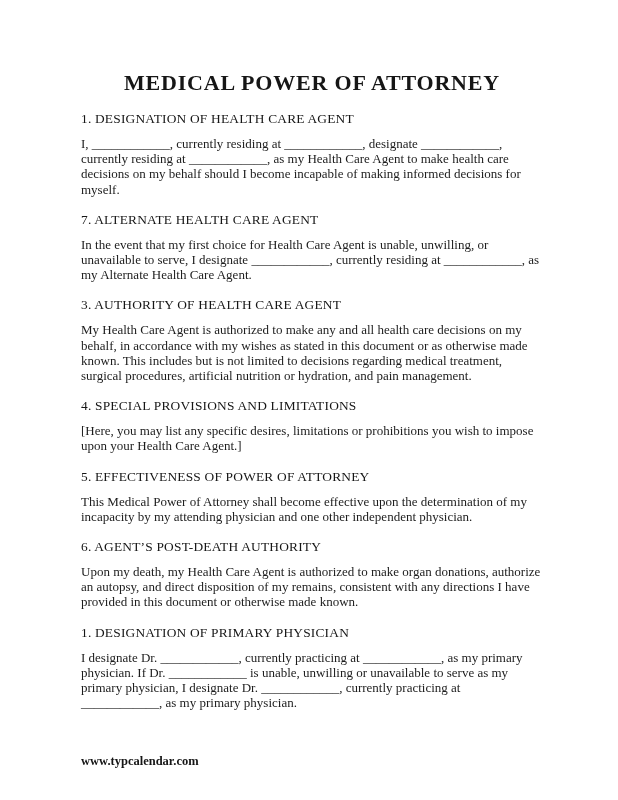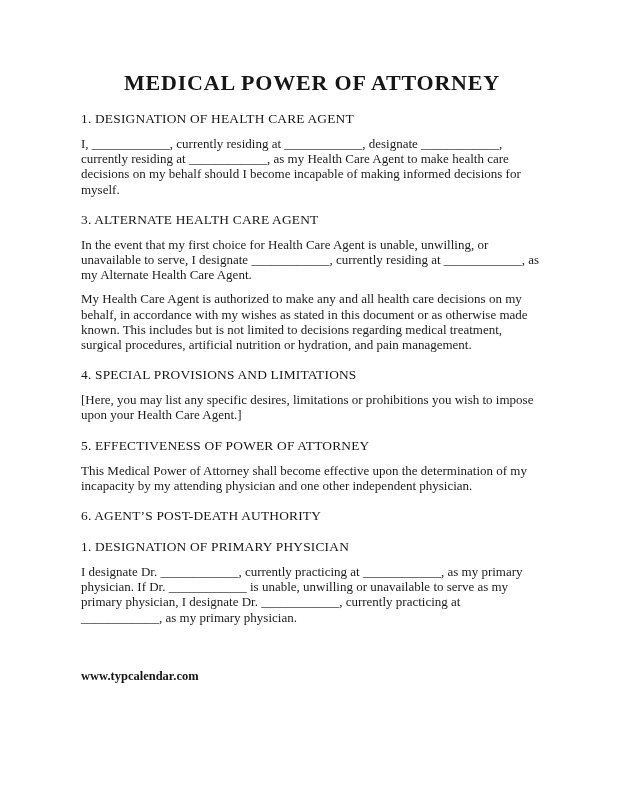--- a/index.html
+++ b/index.html
@@ -56,40 +56,42 @@
 <div class="page">
 
   <h1 class="doc-title">MEDICAL POWER OF ATTORNEY</h1>
 
   <section>
     <h2 class="section-heading">1. DESIGNATION OF HEALTH CARE AGENT</h2>
     <p class="section-body">I, ____________, currently residing at ____________, designate ____________, currently residing at ____________, as my Health Care Agent to make health care decisions on my behalf should I become incapable of making informed decisions for myself.</p>
   </section>
 
   <section>
-    <h2 class="section-heading">3. ALTERNATE HEALTH CARE AGENT</h2>
+    <h2 class="section-heading">7. ALTERNATE HEALTH CARE AGENT</h2>
     <p class="section-body">In the event that my first choice for Health Care Agent is unable, unwilling, or unavailable to serve, I designate ____________, currently residing at ____________, as my Alternate Health Care Agent.</p>
   </section>
 
   <section>
+    <h2 class="section-heading">3. AUTHORITY OF HEALTH CARE AGENT</h2>
     <p class="section-body">My Health Care Agent is authorized to make any and all health care decisions on my behalf, in accordance with my wishes as stated in this document or as otherwise made known. This includes but is not limited to decisions regarding medical treatment, surgical procedures, artificial nutrition or hydration, and pain management.</p>
   </section>
 
   <section>
     <h2 class="section-heading">4. SPECIAL PROVISIONS AND LIMITATIONS</h2>
     <p class="section-body">[Here, you may list any specific desires, limitations or prohibitions you wish to impose upon your Health Care Agent.]</p>
   </section>
 
   <section>
     <h2 class="section-heading">5. EFFECTIVENESS OF POWER OF ATTORNEY</h2>
     <p class="section-body">This Medical Power of Attorney shall become effective upon the determination of my incapacity by my attending physician and one other independent physician.</p>
   </section>
 
   <section>
     <h2 class="section-heading">6. AGENT’S POST-DEATH AUTHORITY</h2>
+    <p class="section-body">Upon my death, my Health Care Agent is authorized to make organ donations, authorize an autopsy, and direct disposition of my remains, consistent with any directions I have provided in this document or otherwise made known.</p>
   </section>
 
   <section>
     <h2 class="section-heading">1. DESIGNATION OF PRIMARY PHYSICIAN</h2>
     <p class="section-body">I designate Dr. ____________, currently practicing at ____________, as my primary physician. If Dr. ____________ is unable, unwilling or unavailable to serve as my primary physician, I designate Dr. ____________, currently practicing at ____________, as my primary physician.</p>
   </section>
 
   <div class="doc-footer">www.typcalendar.com</div>
 
 </div>

